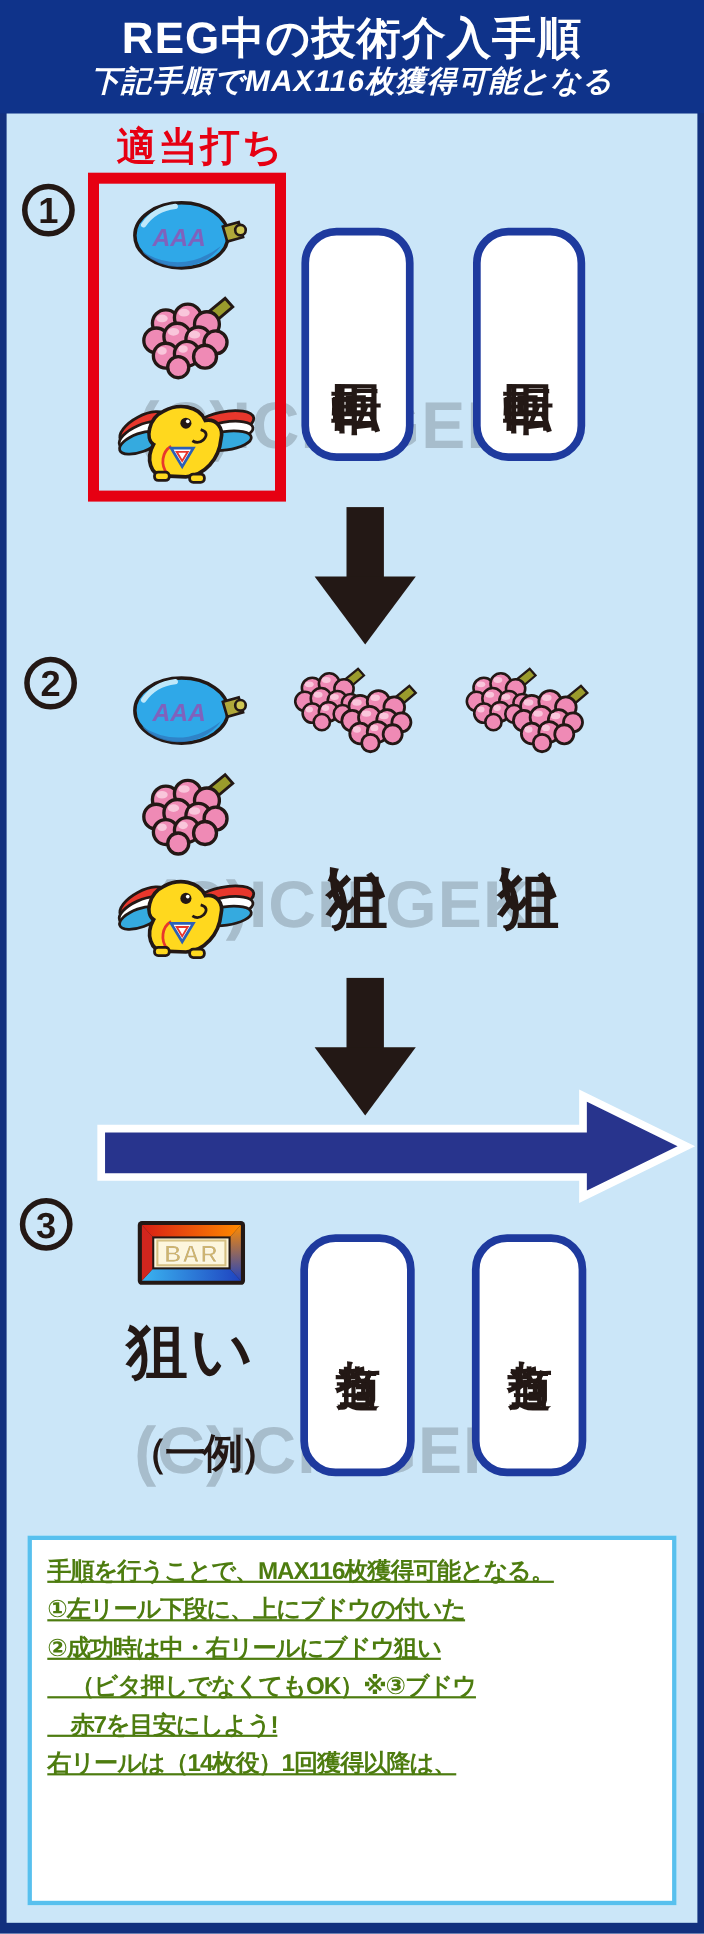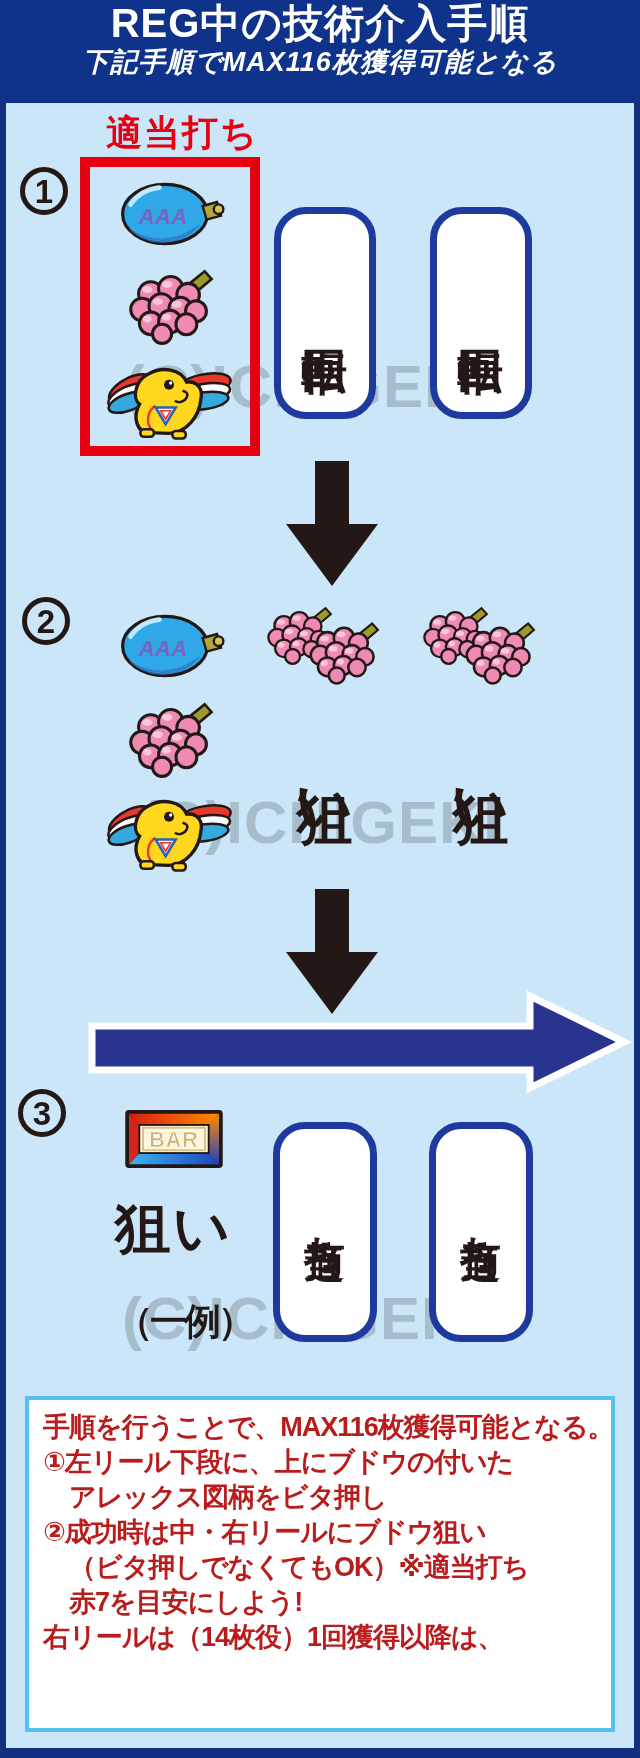--- a/index.html
+++ b/index.html
@@ -1,20 +1,20 @@
 <!DOCTYPE html>
 <html><head>
 <meta charset="utf-8">
 <style>
   * { margin:0; padding:0; box-sizing:border-box; }
   body { font-family:"Liberation Sans","DejaVu Sans",sans-serif; }
   #canvas { position:relative; width:640px; height:1758px; background:#12307e; overflow:hidden; }
 
   .header { position:absolute; left:0; top:0; width:640px; height:103px; background:#0f338a; z-index:2; text-align:center; color:#fff; }
-  .header-title { margin-top:0; font-size:40px; font-weight:900; letter-spacing:1px; line-height:46px; }
+  .header-title { margin-top:12px; font-size:40px; font-weight:900; letter-spacing:1px; line-height:46px; }
   .header-sub { font-size:27px; font-weight:700; letter-spacing:1px; line-height:32px;font-style:italic; }
 
   .content { position:absolute; left:6px; top:103px; width:628px; height:1645px; background:#cbe6f8; z-index:1; }
 
   .bita-label { position:absolute; left:106px; top:109px; font-size:36px; font-weight:900; color:#e60012; z-index:12; letter-spacing:2px; }
 
   .step-circle { position:absolute; width:48px; height:48px; border:5px solid #231815; border-radius:50%;
                  color:#231815; font-size:33px; font-weight:900; text-align:center; line-height:39px; z-index:12; }
 
   .reel-grid { position:absolute; width:478px; height:287px; background:#231815; border:9px solid #231815;
@@ -38,21 +38,21 @@
   .down-arrow .head { position:absolute; left:0; top:63px; width:0; height:0;
                       border-left:46px solid transparent; border-right:46px solid transparent; border-top:62px solid #231815; }
 
   .right-arrow { position:absolute; left:78px; top:986px; z-index:12; }
 
   .watermark { position:absolute; font-size:60px; font-weight:900; color:#d2d2d2; letter-spacing:1px;
                white-space:nowrap; z-index:3; mix-blend-mode:multiply; }
 
   .infobox { position:absolute; left:25px; top:1396px; width:590px; height:336px; background:#ffffff;
              border:4px solid #58c0ee; z-index:5; padding:10px 8px 0 14px; }
-  .infobox .line { font-size:27px; font-weight:700; color:#b91c1c; line-height:35px; white-space:nowrap; letter-spacing:-1px; }
+  .infobox .line { font-size:22px; font-weight:700; color:#4d7c0f; line-height:35px; white-space:nowrap; letter-spacing:-1px;text-decoration:underline; }
 
   .defs-hidden { position:absolute; width:0; height:0; overflow:hidden; }
 </style>
 </head>
 <body>
 
 <svg class="defs-hidden" aria-hidden="true">
   <defs>
     <linearGradient id="gTop" x1="0" y1="0" x2="1" y2="0">
       <stop offset="0" stop-color="#d81e14"></stop>
@@ -264,21 +264,20 @@
   </div>
 
   <svg class="right-arrow" width="560" height="112" viewBox="0 0 560 112">
     <polygon points="14,40 452,40 452,10 546,56 452,102 452,84 14,84" fill="#28348d" stroke="#ffffff" stroke-width="7" stroke-linejoin="miter"></polygon>
   </svg>
 
   <div class="infobox">
     <div id="footnote-lines">
         <div class="line">手順を行うことで、MAX116枚獲得可能となる。</div>
         <div class="line">①左リール下段に、上にブドウの付いた</div>
-        <div class="line">　アレックス図柄をビタ押し</div>
         <div class="line">②成功時は中・右リールにブドウ狙い</div>
-        <div class="line">　（ビタ押しでなくてもOK）※適当打ち</div>
+        <div class="line">　（ビタ押しでなくてもOK）※③ブドウ</div>
         <div class="line">　赤7を目安にしよう!</div>
         <div class="line">右リールは（14枚役）1回獲得以降は、</div>
       </div>
   </div>
 
 </div>
 
 </body></html>

